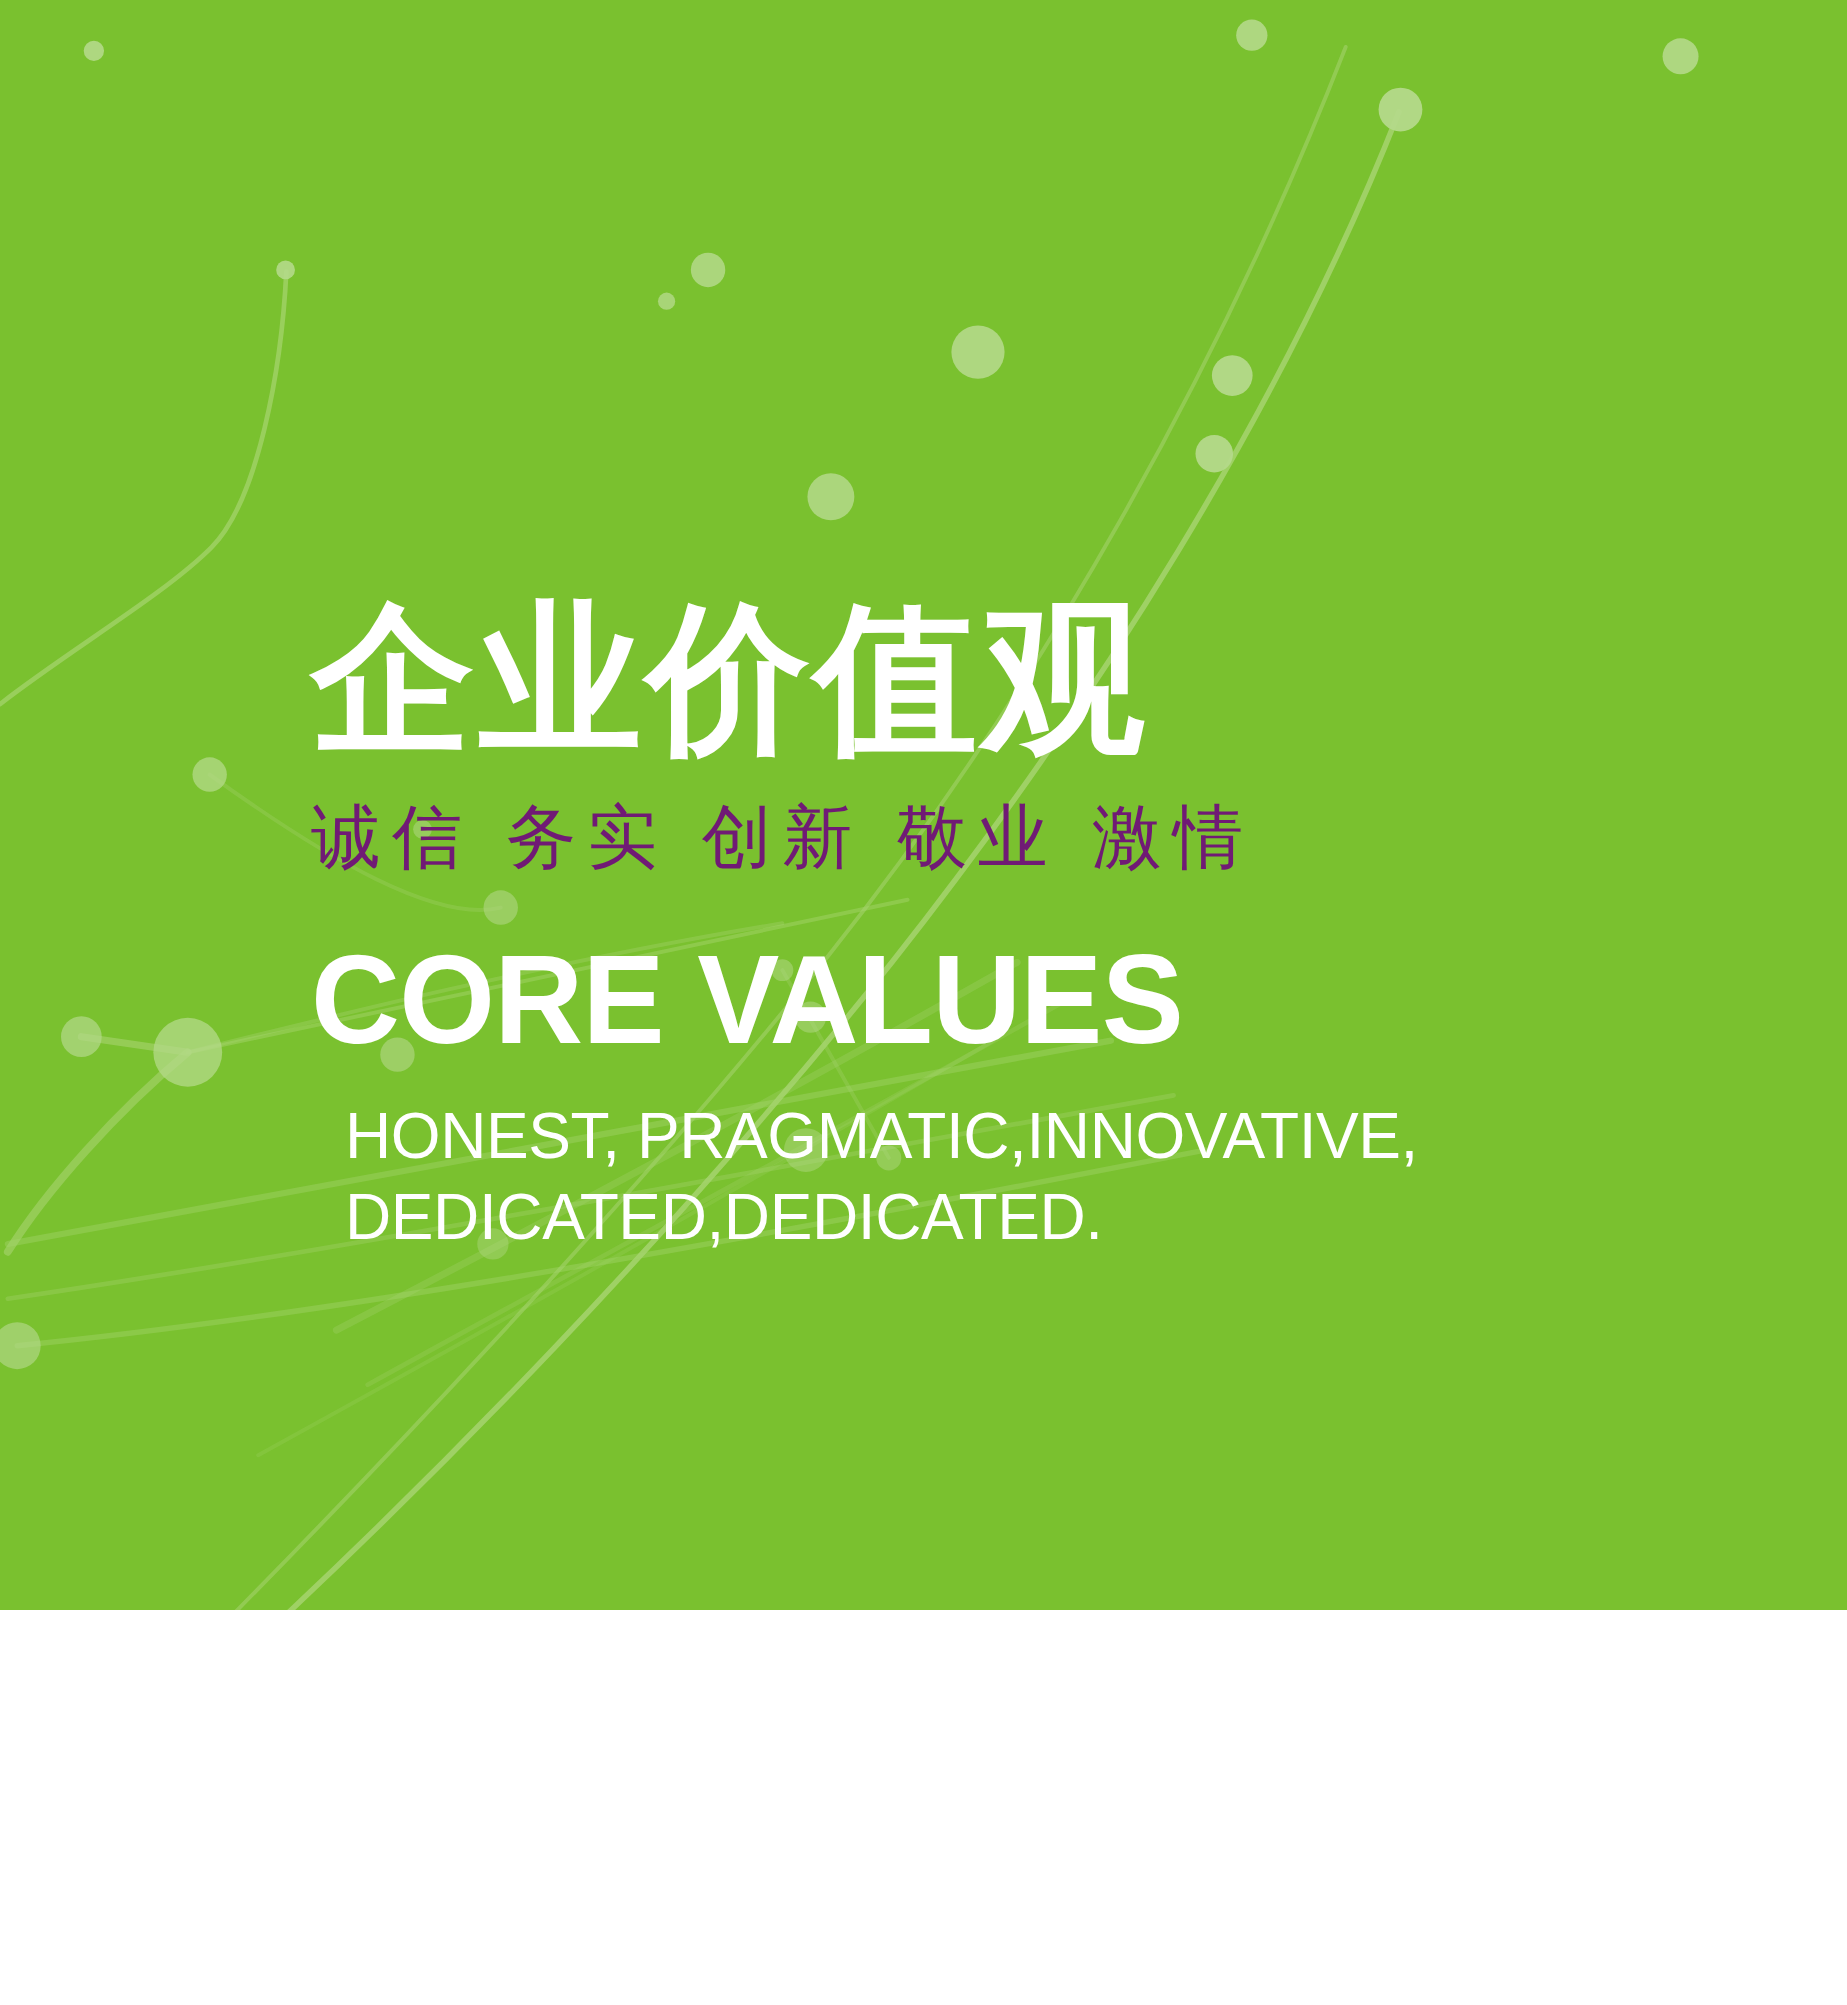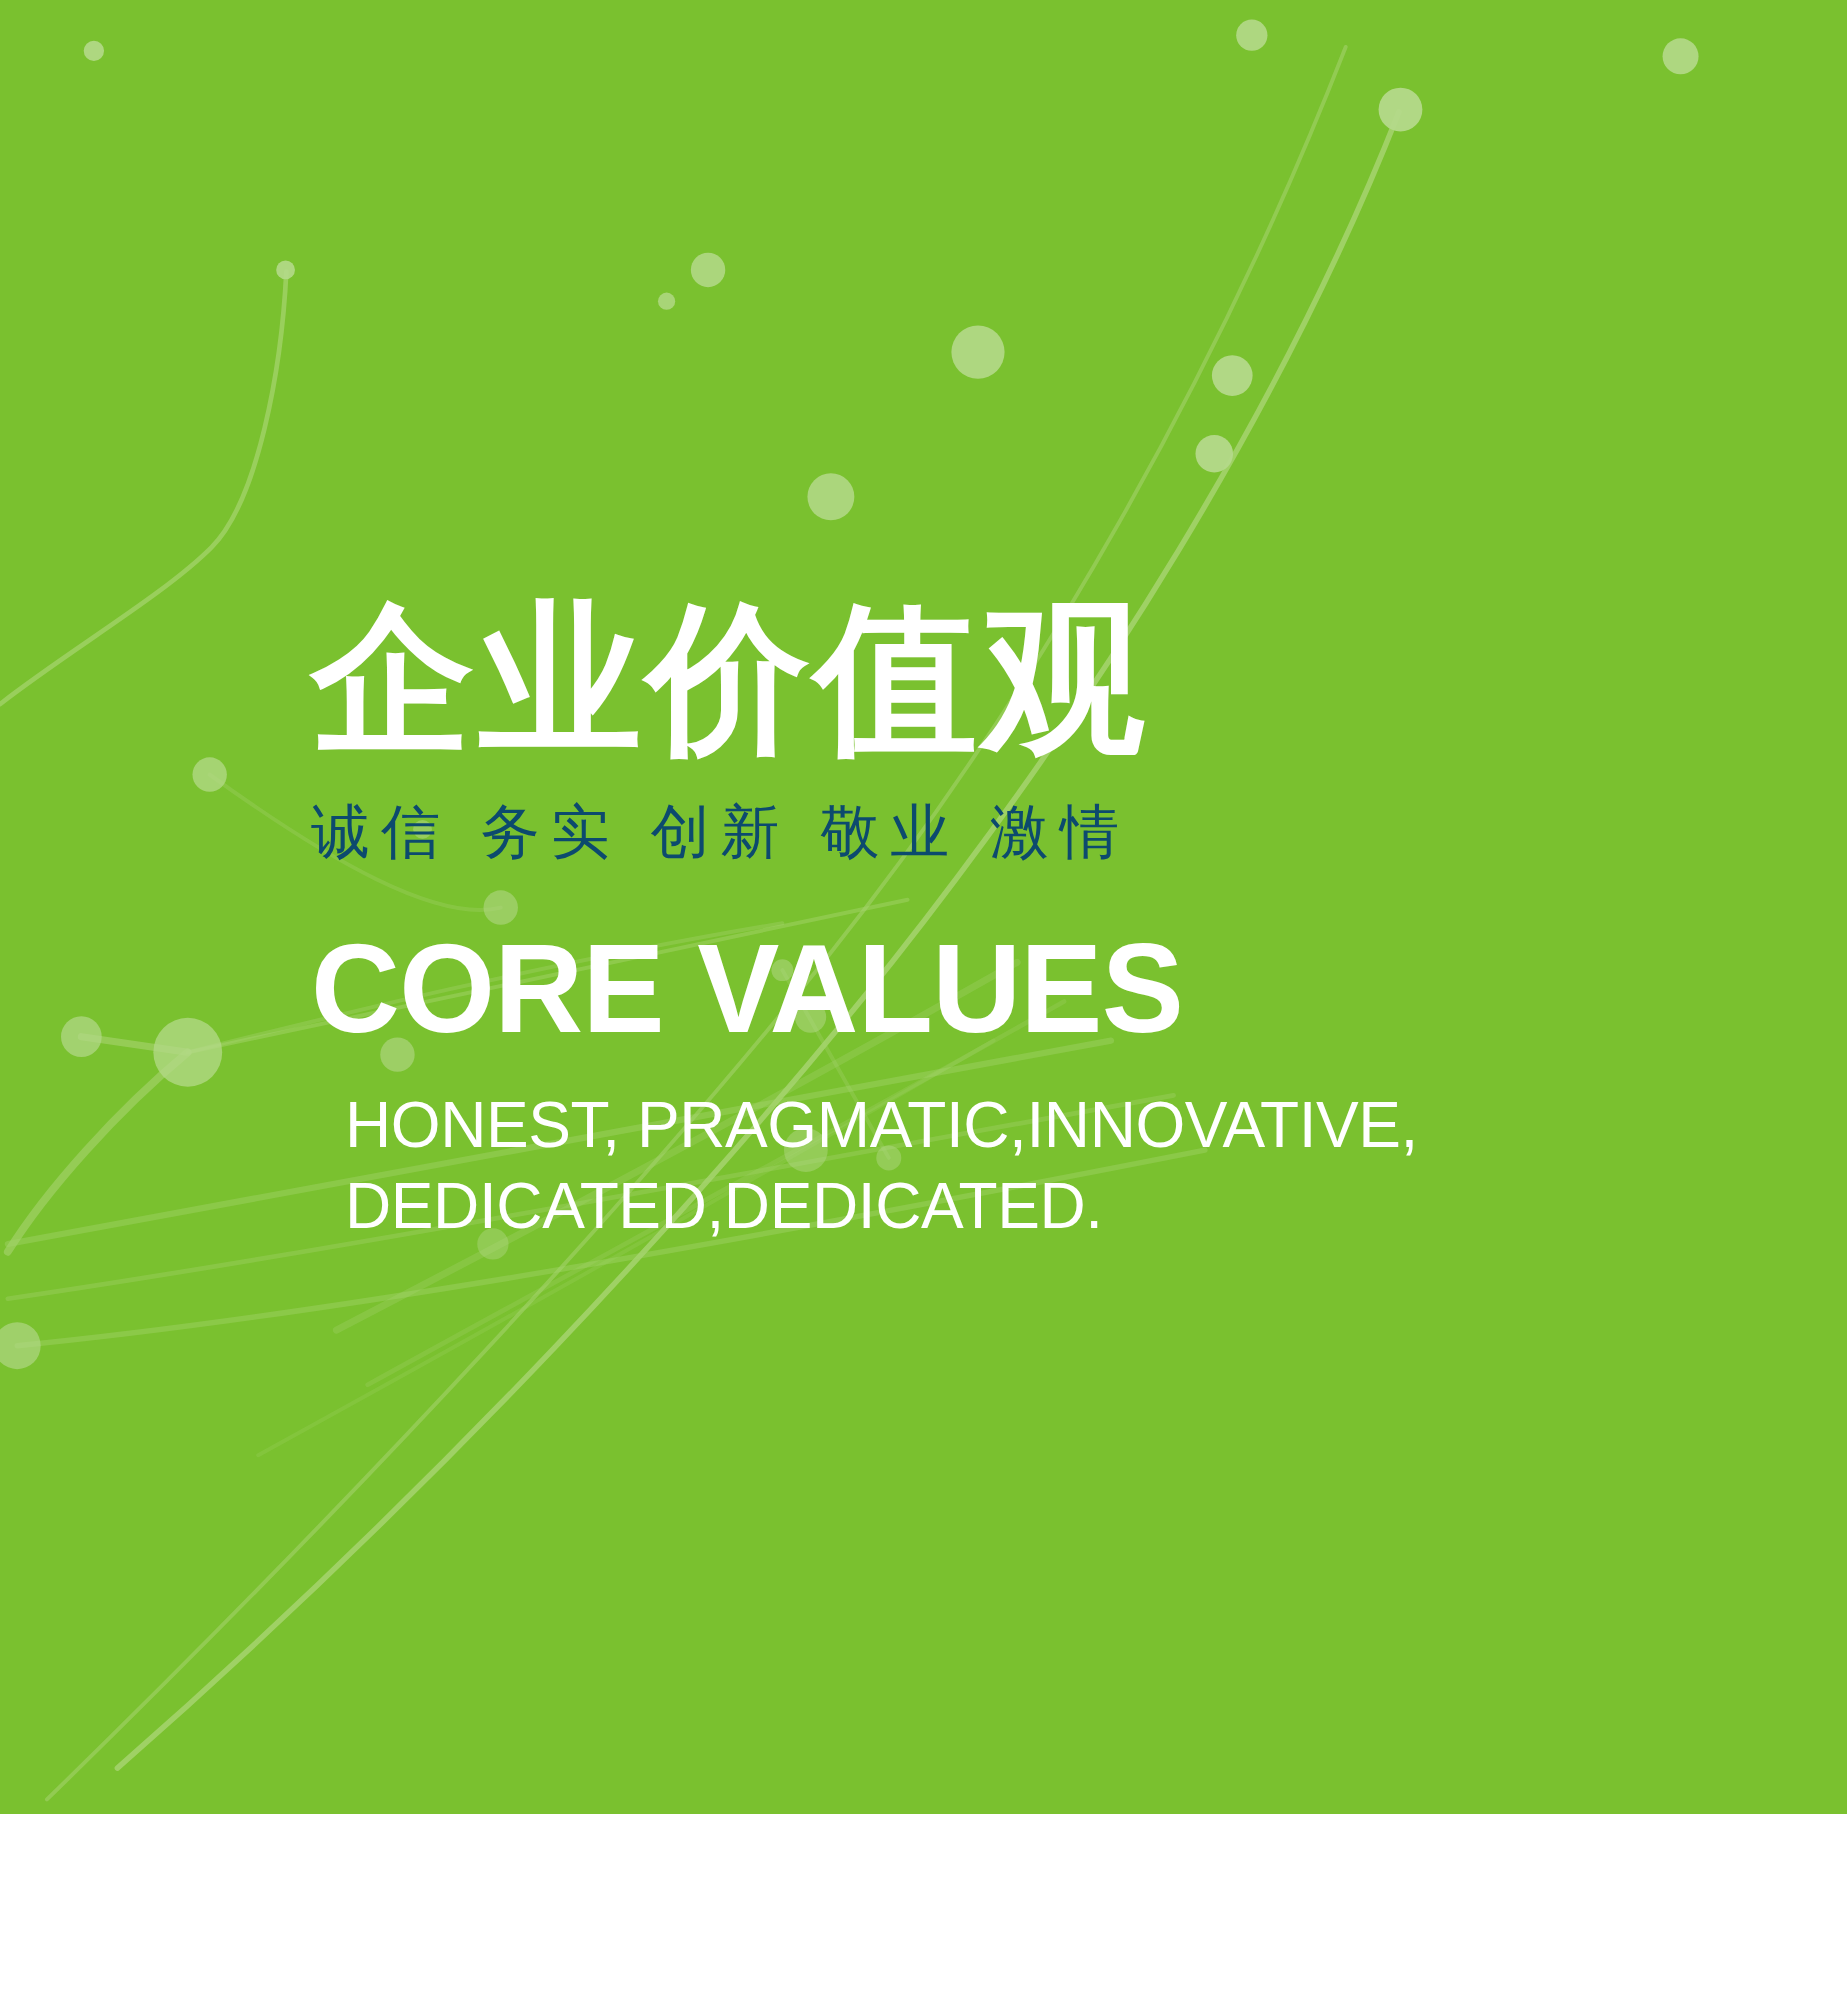--- a/index.html
+++ b/index.html
@@ -3,21 +3,21 @@
 <meta charset="utf-8">
 <style>
   html, body {
     margin: 0;
     padding: 0;
     background: #ffffff;
   }
   #poster {
     position: relative;
     width: 1848px;
-    height: 1814px;
+    height: 1610px;
     overflow: hidden;
     background: #7ac12f;
     font-family: "Liberation Sans", "DejaVu Sans", sans-serif;
   }
   #bg-svg {
     position: absolute;
     inset: 0;
     width: 1848px;
     height: 2006px;
     display: block;
@@ -33,22 +33,22 @@
     color: #ffffff;
     font-size: 163px;
     line-height: 1.04;
     font-weight: 700;
     letter-spacing: 4.7px;
     white-space: nowrap;
     margin: 0;
     font-family: "DejaVu Sans", "Liberation Sans", sans-serif;
   }
   .cn-sub {
-    color: #0c4a6e;
-    font-size: 59px;
+    color: #701a75;
+    font-size: 70px;
     line-height: 1.0;
     font-weight: 300;
     letter-spacing: 11px;
     white-space: nowrap;
     margin: 38px 0 1px 0;
     font-family: "DejaVu Sans", "Liberation Sans", sans-serif;
   }
   .en-title {
     color: #ffffff;
     font-size: 127px;

